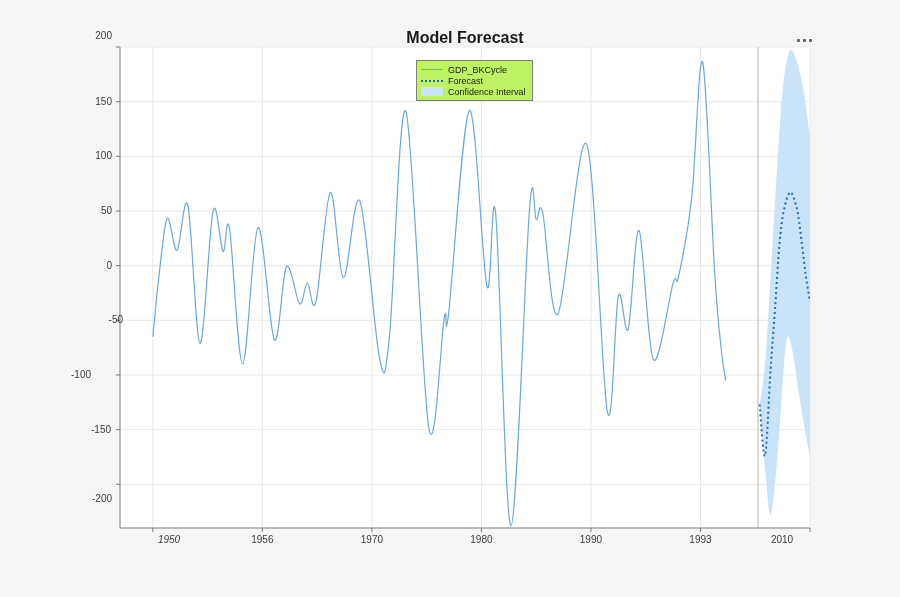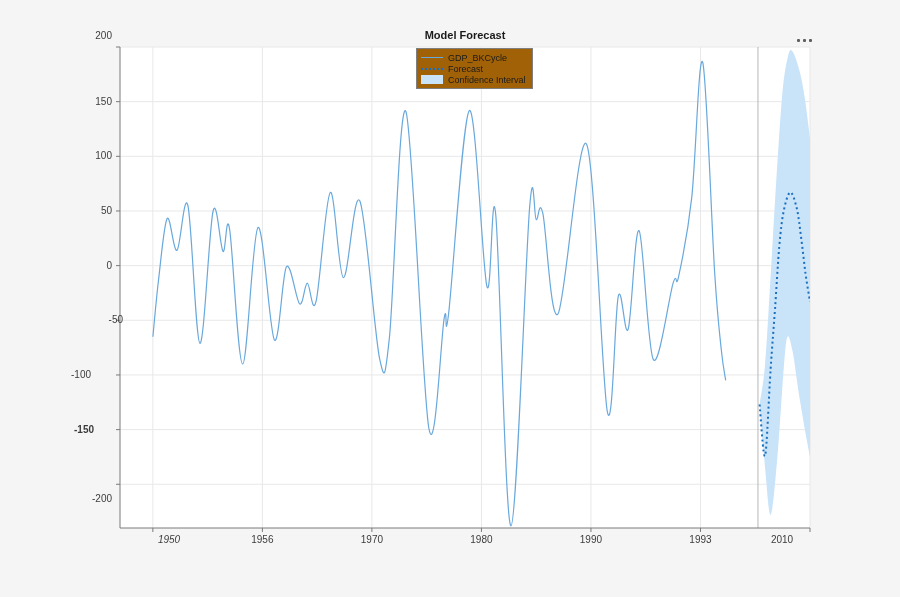--- a/index.html
+++ b/index.html
@@ -5,27 +5,27 @@
   html,body{margin:0;padding:0;}
   body{
     width:900px;height:597px;position:relative;overflow:hidden;
     background:#f5f5f5;
     font-family:"Liberation Sans", sans-serif;
   }
   .figure{position:absolute;inset:0;}
   #chart-svg{position:absolute;left:0;top:0;}
   .title{
     position:absolute;left:365px;top:29px;width:200px;text-align:center;
-    font-size:11px;font-weight:bold;color:#1a1a1a;
+    font-size:16px;font-weight:bold;color:#1a1a1a;
   }
   .tick-label{position:absolute;font-size:10px;color:#3c3c3c;line-height:12px;}
   .ytick{width:30px;text-align:right;}
   .xtick{width:44px;text-align:center;}
   .legend{
-    position:absolute;left:416px;top:48px;background:#a16207;
+    position:absolute;left:416px;top:60px;background:#bef264;
     border:1px solid #7f7f7f;padding:3px 6px 3px 4px;z-index:5;
   }
   .legend-row{display:flex;align-items:center;height:11px;}
   .legend-swatch{width:22px;margin-right:5px;flex:0 0 auto;display:flex;align-items:center;}
   .swatch-line{width:22px;height:0;border-top:1.5px solid #69A8DC;}
   .swatch-dotted{width:22px;height:0;border-top:2px dotted #1A6FBF;}
   .swatch-patch{width:22px;height:9px;background:#C9E3F8;}
   .legend-label{font-size:9px;color:#1a1a1a;white-space:nowrap;}
   .axes-toolbar{
     position:absolute;left:795px;top:37px;display:flex;gap:3px;align-items:center;
@@ -80,21 +80,21 @@
       <line x1="116" y1="210.97727272727272" x2="120" y2="210.97727272727272" stroke="#7a7a7a"></line>
       <line x1="116" y1="156.3181818181818" x2="120" y2="156.3181818181818" stroke="#7a7a7a"></line>
       <line x1="116" y1="101.6590909090909" x2="120" y2="101.6590909090909" stroke="#7a7a7a"></line>
       <line x1="116" y1="47" x2="120" y2="47" stroke="#7a7a7a"></line>
     </svg>
 
   <div class="title">Model Forecast</div>
 
   <div id="tick-layer">
       <div class="tick-label ytick" style="left: 82px; top: 478.273px; margin-top: 15px;">-200</div>
-      <div class="tick-label ytick" style="left: 64px; top: 423.614px; font-weight: bold;">-150</div>
+      <div class="tick-label ytick" style="left: 81px; top: 423.614px;">-150</div>
       <div class="tick-label ytick" style="left: 66px; top: 368.955px; text-align: center;">-100</div>
       <div class="tick-label ytick" style="left: 93px; top: 314.295px;">-50</div>
       <div class="tick-label ytick" style="left: 82px; top: 259.636px;">0</div>
       <div class="tick-label ytick" style="left: 82px; top: 204.977px;">50</div>
       <div class="tick-label ytick" style="left: 82px; top: 150.318px;">100</div>
       <div class="tick-label ytick" style="left: 82px; top: 95.6591px;">150</div>
       <div class="tick-label ytick" style="left: 82px; top: 30px;">200</div>
       <div class="tick-label xtick" style="left: 147px; top: 534px; font-style: italic;">1950</div>
       <div class="tick-label xtick" style="left: 240.381px; top: 534px;">1956</div>
       <div class="tick-label xtick" style="left: 349.905px; top: 534px;">1970</div>

